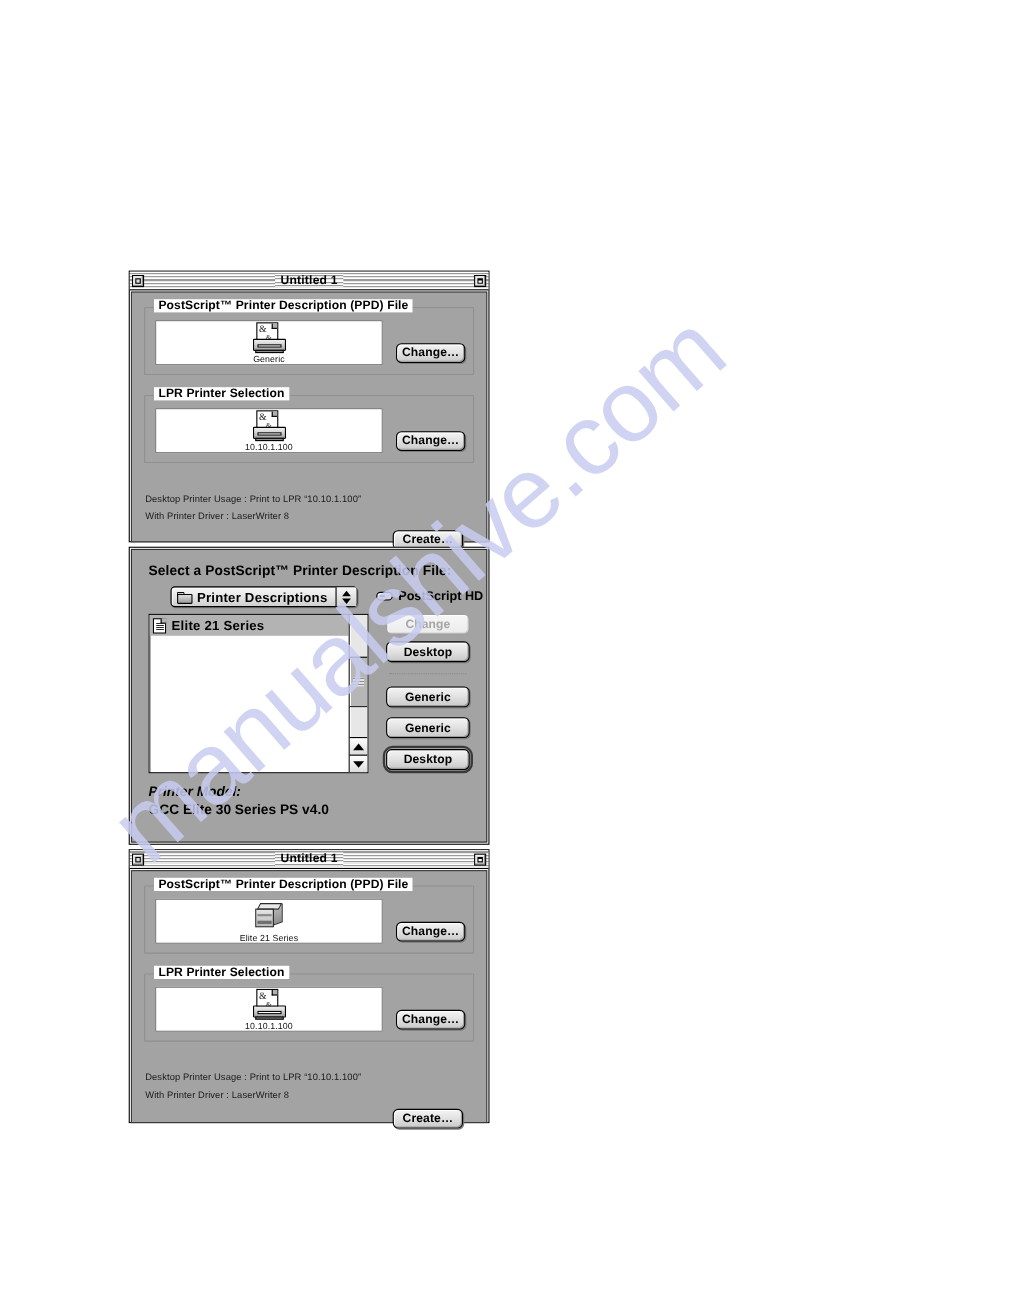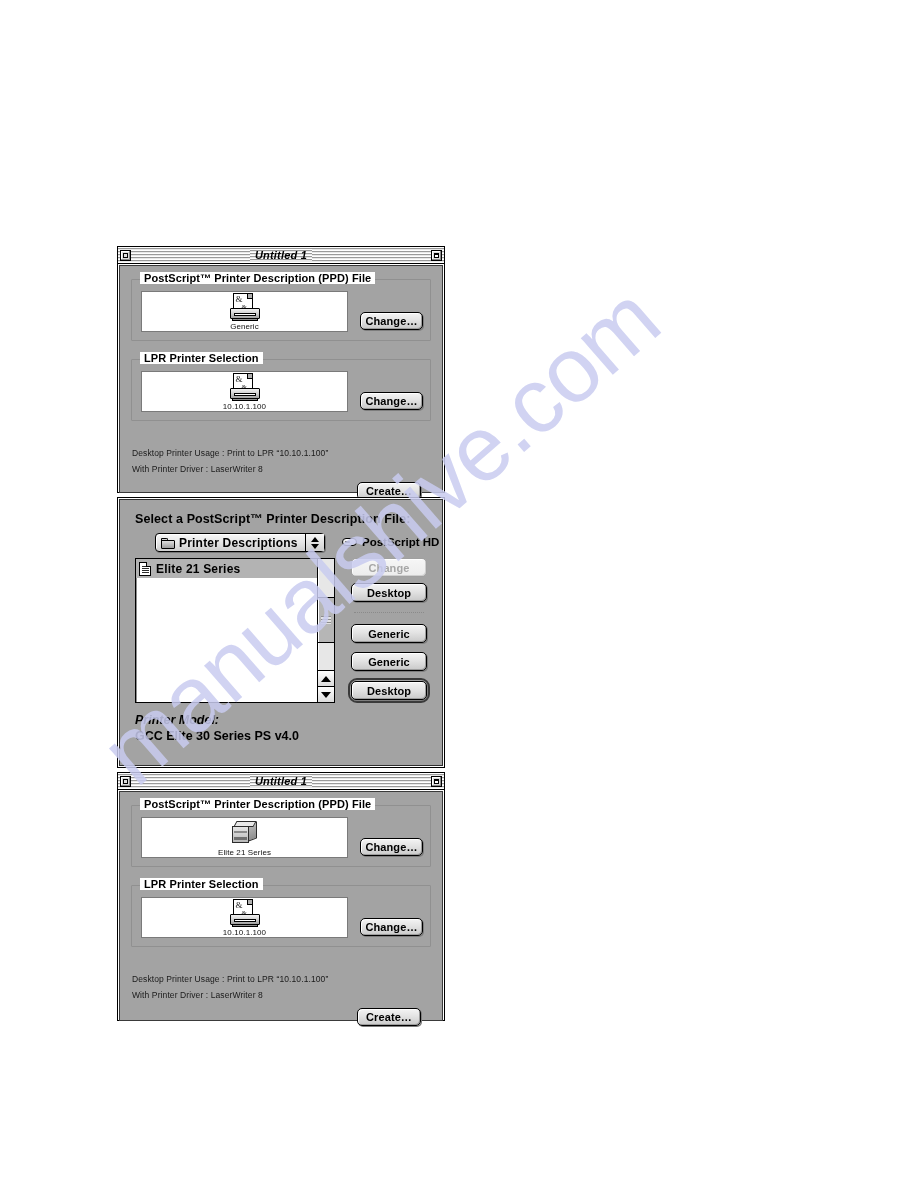--- a/index.html
+++ b/index.html
@@ -95,21 +95,20 @@
   }
   .tb-title {
     position: absolute;
     left: 0; right: 0;
     text-align: center;
     font-size: 11px;
     font-weight: bold;
     color: #000;
     line-height: 17px;
     letter-spacing: .2px;
-    font-style: italic;
   }
   .tb-title span {
     background:
       repeating-linear-gradient(
         to bottom,
         #ffffff 0px, #ffffff 1px,
         #9a9a9a 1px, #9a9a9a 2px,
         #e8e8e8 2px, #e8e8e8 3px
       );
     padding: 0 5px;

